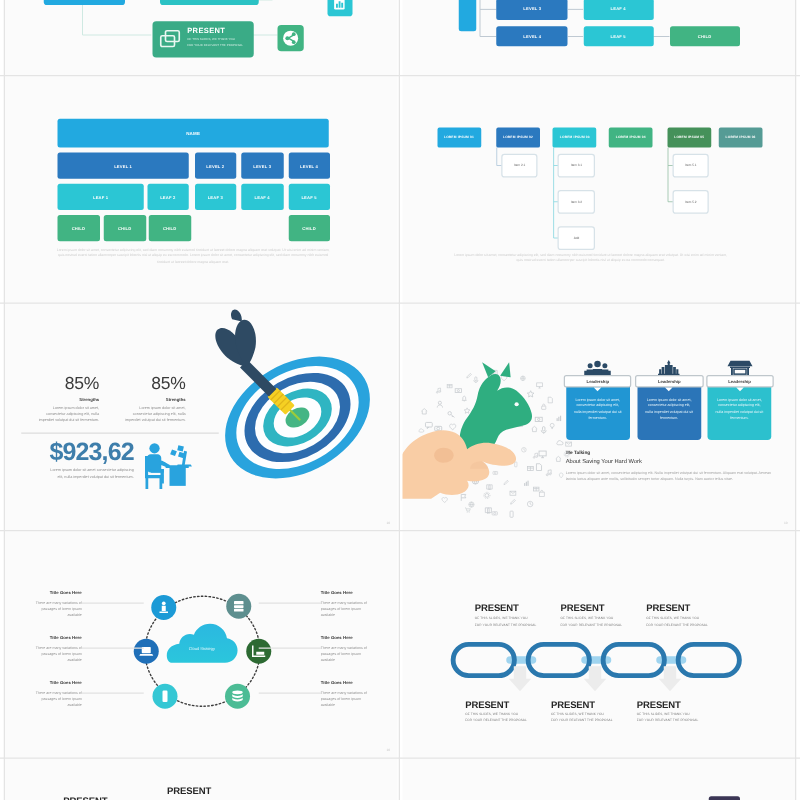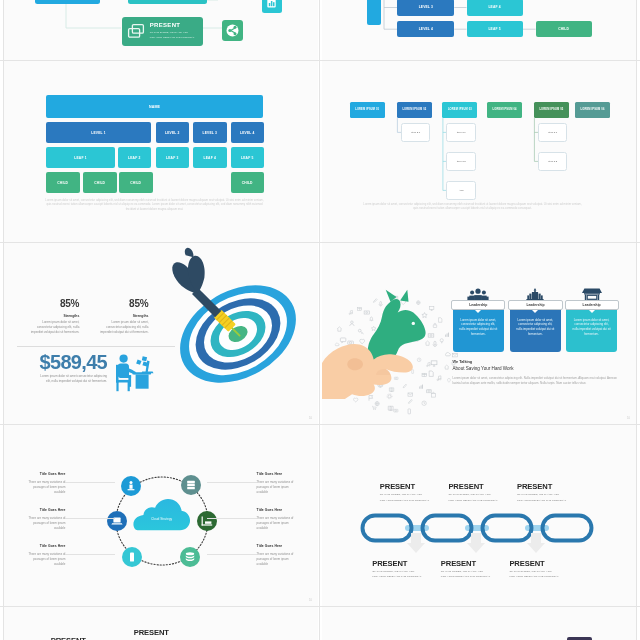--- a/index.html
+++ b/index.html
@@ -39,21 +39,21 @@
   .ct-lines{position:absolute;left:0;top:0}
   .ct-h{top:40.6px;width:35px;height:16.5px;font-size:2.6px;border-radius:1.5px}
   .ct-card{position:absolute;width:29.6px;height:18.4px;background:#fff;
     border:.6px solid #d7e2e8;border-radius:2.5px;display:flex;align-items:center;
     justify-content:center;font-size:2.5px;color:#6a6a6a}
   .ct-cap{left:41px;top:141px;width:219px}
 
   
   .tstats{position:absolute;inset:0}
   .ts-col{position:absolute;top:55.5px;width:51px;text-align:right}
-  .ts-pct{font-size:10px;font-weight:700;color:#3a3a3a;letter-spacing:-.2px;line-height:1}
+  .ts-pct{font-size:14px;font-weight:400;color:#3a3a3a;letter-spacing:-.2px;line-height:1}
   .ts-lbl{font-size:3.4px;font-weight:700;color:#3a3a3a;margin-top:5px}
   .ts-body{font-size:3px;color:#8e8e8e;line-height:1.62;margin-top:2.4px}
   .ts-rule{position:absolute;left:13px;top:102.5px;width:158px;height:1px;background:#dddddd}
   .ts-amt{position:absolute;left:22px;top:108.5px;width:81px;text-align:right;
     font-size:20px;font-weight:700;color:#3e7eab;letter-spacing:-.7px;line-height:1}
   .ts-amtbody{position:absolute;left:32px;top:131px;width:71px;text-align:right;
     font-size:3px;color:#8e8e8e;line-height:1.62}
   .ts-worker{position:absolute;left:108px;top:110px}
   .ts-target{position:absolute;left:103.7px;top:-13.8px}
   .ts-pnum{right:6px;bottom:4px}
@@ -283,21 +283,21 @@
         <div class="ts-body">Lorem ipsum dolor sit amet, consectetur adipiscing elit, nulla imperdiet volutpat dui sit fermentum.</div>
       </div>
       <div class="ts-col" style="left:93.5px">
         <div class="ts-pct">85%</div>
         <div class="ts-lbl">Strengths</div>
         <div class="ts-body">Lorem ipsum dolor sit amet, consectetur adipiscing elit, nulla imperdiet volutpat dui sit fermentum.</div>
       </div>
 
       <div class="ts-rule"></div>
 
-      <div class="ts-amt">$589,45</div>
+      <div class="ts-amt">$923,62</div>
       <div class="ts-amtbody">Lorem ipsum dolor sit amet consectetur adipiscing elit, nulla imperdiet volutpat dui sit fermentum.</div>
 
       <svg class="ts-worker" width="46" height="39" viewBox="0 0 46 39">
         <g fill="#29a3de">
           <circle cx="11.6" cy="5.6" r="4.1"></circle>
           <path d="M8.6 10.4h5.4c1.7 0 3 1.4 3 3v11.6h-8.4c-1.7 0-3-1.4-3-3v-8.6c0-1.7 1.4-3 3-3z"></path>
           <path d="M15.5 15.2c1.4 0 3 .6 4.6 1.6 1.3.8 2.6 1.7 3.8 2.2l-.7 2.4c-1.9-.5-3.7-1.3-5.3-2-1.2-.6-2.2-.9-2.8-.9z"></path>
           <rect x="8.6" y="22.2" width="10.5" height="2.9" rx=".5"></rect>
           <path d="M16.4 22.2h2.7v11.6h-2.7z"></path>
           <path d="M4 11.8h2.5v17.6h-2.5z"></path>

